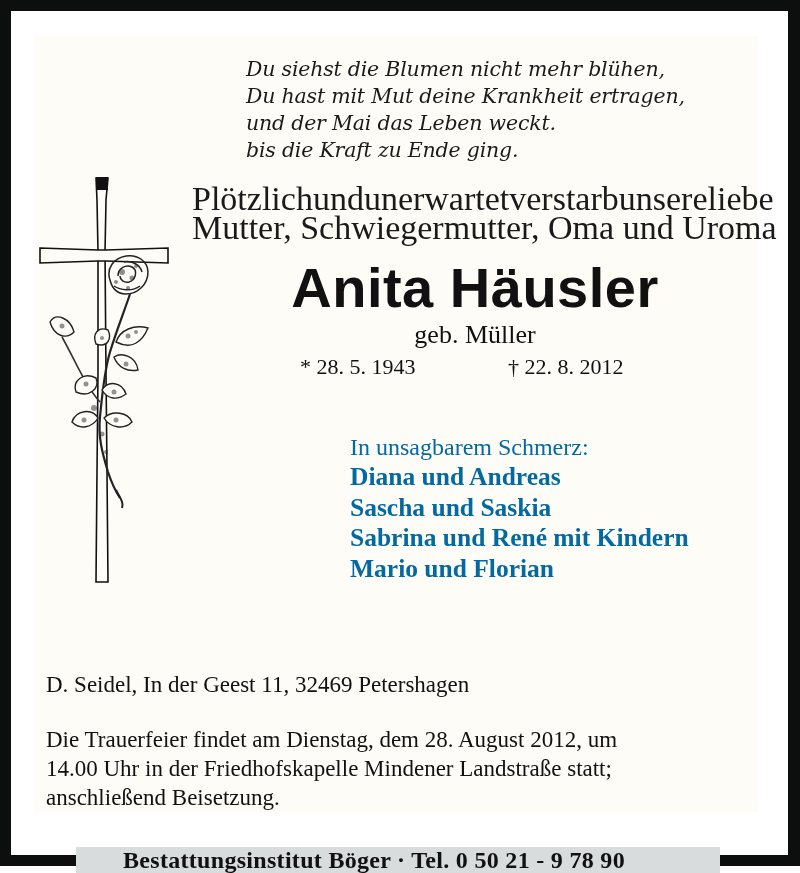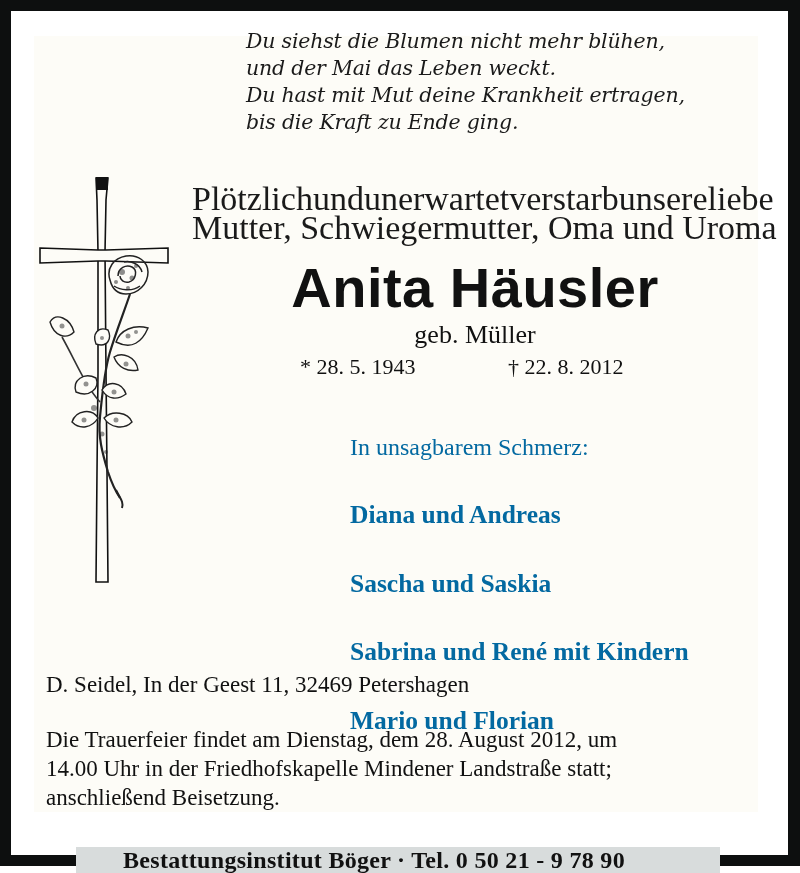--- a/index.html
+++ b/index.html
@@ -2,52 +2,52 @@
 <html><head>
 <meta charset="utf-8">
 <style>
   html, body { margin:0; padding:0; }
   body { width:800px; height:873px; position:relative; overflow:hidden; background:#ffffff; font-family:"DejaVu Serif", serif; color:#111; }
   .frame { position:absolute; left:0; top:0; width:800px; height:873px; background:#0d0f0f; }
   .inner-white { position:absolute; left:11px; top:11px; width:777px; height:846px; background:#ffffff; }
   .bottom-mask { position:absolute; left:0; top:866px; width:800px; height:7px; background:#ffffff; }
   .panel { position:absolute; left:34px; top:36px; width:724px; height:776px; background:#fdfcf7; }
   .abs { position:absolute; white-space:nowrap; }
-  .poem { left:246px; top:28px; font-family:"DejaVu Serif", serif; font-style:italic; font-size:20.5px; line-height:27px; color:#1a1a1a; letter-spacing:-0.2px; }
+  .poem { left:246px; top:56px; font-family:"DejaVu Serif", serif; font-style:italic; font-size:20.5px; line-height:27px; color:#1a1a1a; letter-spacing:-0.2px; }
   .poem div { height:27px; }
   .intro { left:192px; top:184px; width:562px; font-family:"Liberation Serif", serif; font-size:34px; line-height:29px; color:#1a1a1a; }
   .intro .l1 { display:flex; justify-content:space-between; }
   .name { left:190px; width:570px; top:256px; text-align:center; font-family:Liberation Sans, sans-serif; font-weight:bold; font-size:56px; line-height:64px; color:#111; letter-spacing:0.5px; }
   .maiden { left:190px; width:570px; top:322px; text-align:center; font-family:Liberation Serif, serif; font-size:26px; line-height:26px; }
   .dates { left:190px; width:570px; top:353px; font-family:"Liberation Serif", serif; font-size:22px; line-height:28px; }
   .dates .born { position:absolute; left:110px; }
   .dates .died { position:absolute; left:318px; }
   .mourners { left:350px; top:432px; font-family:"Liberation Serif", serif; color:#0369a1; }
   .mourners .head { font-size:24px; line-height:30px; }
-  .mourners .fam { font-weight:bold; font-size:25.5px; line-height:30.5px;margin-top:38px; }
+  .mourners .fam { font-weight:bold; font-size:25.5px; line-height:30.5px; }
   .address { left:46px; top:670px; font-family:"Liberation Serif", serif; font-size:23px; line-height:30px; }
   .ceremony { left:46px; top:725px; font-family:"Liberation Serif", serif; font-size:23px; line-height:29px; }
   .footer { position:absolute; left:76px; top:847px; width:644px; height:26px; background:#d8dcdc; }
   .footer-text { position:absolute; left:0; top:-1px; width:596px; text-align:center; font-family:"Liberation Serif", serif; font-weight:bold; font-size:24px; line-height:28px; color:#111; letter-spacing:0.3px; }
   .footer-line-l { position:absolute; left:0; top:855px; width:76px; height:11px; background:#0d0f0f; }
   .footer-line-r { position:absolute; left:720px; top:855px; width:80px; height:11px; background:#0d0f0f; }
   .cross { position:absolute; left:36px; top:172px; width:140px; height:420px; }
 </style>
 </head>
 <body>
 
 <div class="frame"></div>
 <div class="inner-white"></div>
 <div class="bottom-mask"></div>
 <div class="panel"></div>
 
 <div class="abs poem">
   <div>Du siehst die Blumen nicht mehr blühen,</div>
+  <div>Du hast mit Mut deine Krankheit ertragen,</div>
   <div>und der Mai das Leben weckt.</div>
-  <div>Du hast mit Mut deine Krankheit ertragen,</div>
   <div>bis die Kraft zu Ende ging.</div>
 </div>
 
 <svg class="cross" viewBox="0 0 140 420" xmlns="http://www.w3.org/2000/svg">
 
   <path d="M60 6 L72 6 L70 28 L69 80 L70 200 L71 300 L72 410 L60 410 L61 300 L62 200 L62 80 L61 28 Z" fill="#fdfcf7" stroke="#111" stroke-width="1.6"></path>
   <rect x="60" y="5" width="12" height="13" fill="#111"></rect>
 
   <path d="M4 76 L62 78 L70 78 L132 76 L132 91 L70 89 L62 89 L4 91 Z" fill="#fdfcf7" stroke="#111" stroke-width="1.6"></path>
   <rect x="61.5" y="79" width="9" height="9" fill="#fdfcf7"></rect>

